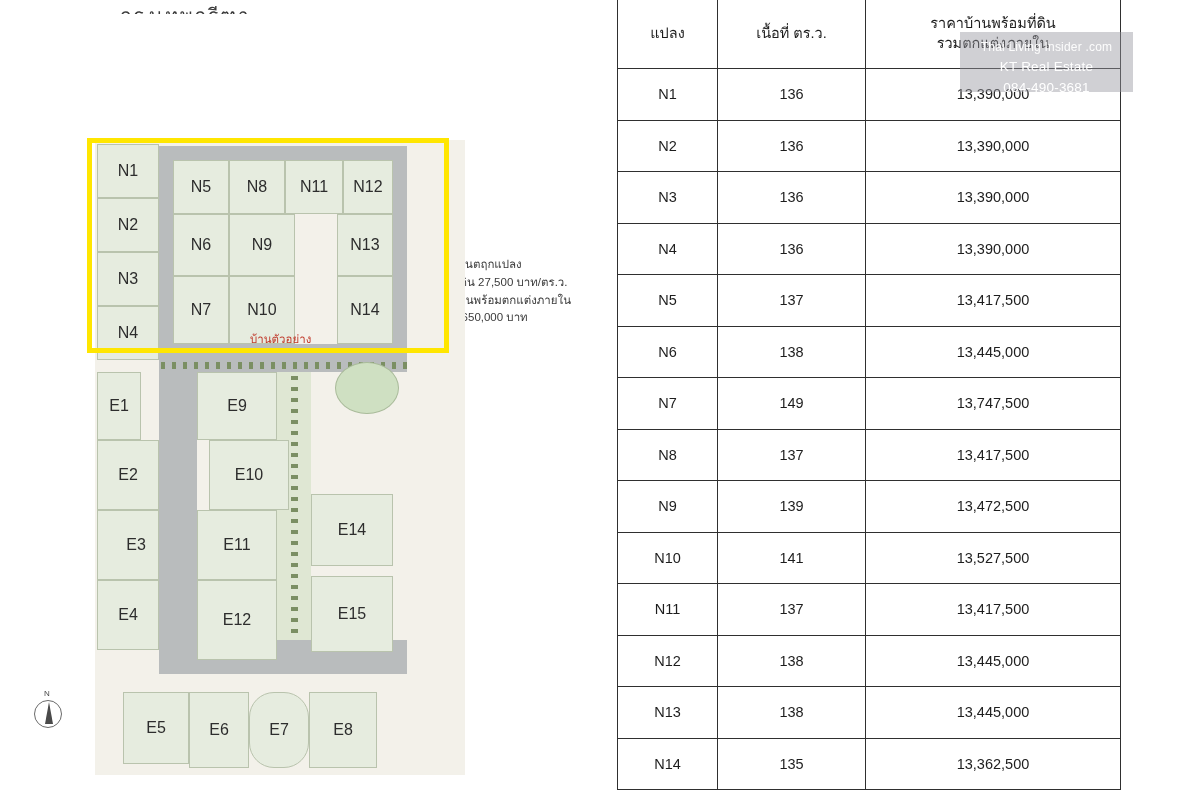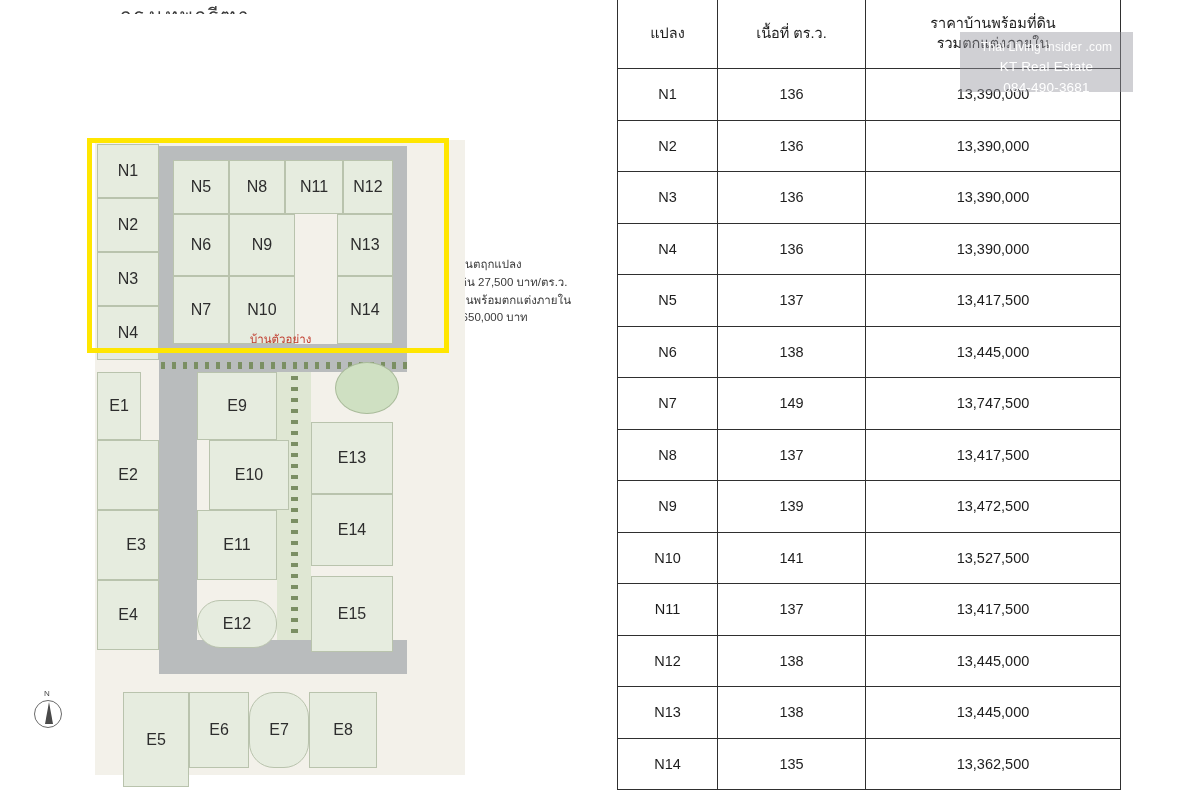--- a/index.html
+++ b/index.html
@@ -265,27 +265,26 @@
       <div class="highlight"></div>
 
       <div class="plot" style="left:2px; top:232px; width:44px; height:68px;">E1</div>
       <div class="plot" style="left:2px; top:300px; width:62px; height:70px;">E2</div>
       <div class="plot" style="left:2px; top:370px; width:62px; height:70px;padding-left:16px;">E3</div>
       <div class="plot" style="left:2px; top:440px; width:62px; height:70px;">E4</div>
 
       <div class="plot" style="left:102px; top:232px; width:80px; height:68px;">E9</div>
       <div class="plot" style="left:102px; top:300px; width:80px; height:70px;margin-left:12px;">E10</div>
       <div class="plot" style="left:102px; top:370px; width:80px; height:70px;">E11</div>
-      <div class="plot" style="left:102px; top:460px; width:80px; height:48px;border-radius:23px;">E12</div>
-
-      <div class="plot" style="left:216px; top:282px; width:82px; height:72px;">E13</div>
+      <div class="plot" style="left:102px; top:440px; width:80px; height:80px;">E12</div>
+
       <div class="plot" style="left:216px; top:354px; width:82px; height:72px;">E14</div>
       <div class="plot" style="left:216px; top:426px; width:82px; height:76px;margin-top:10px;">E15</div>
 
-      <div class="plot" style="left:28px;  top:552px; width:66px; height:95px;">E5</div>
+      <div class="plot" style="left:28px;  top:552px; width:66px; height:72px;">E5</div>
       <div class="plot" style="left:94px;  top:552px; width:60px; height:76px;">E6</div>
       <div class="plot" style="left:154px; top:552px; width:60px; height:76px;border-radius:25px;">E7</div>
       <div class="plot" style="left:214px; top:552px; width:68px; height:76px;">E8</div>
     </div>
 
     <div class="compass">
       <div class="n">N</div>
       <div class="ring"></div>
       <div class="needle"></div>
     </div>

